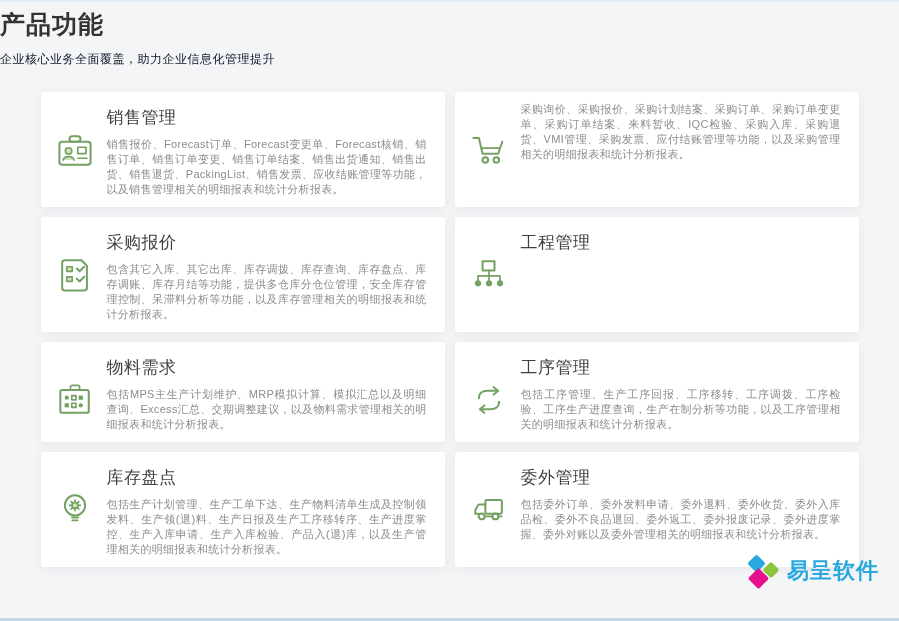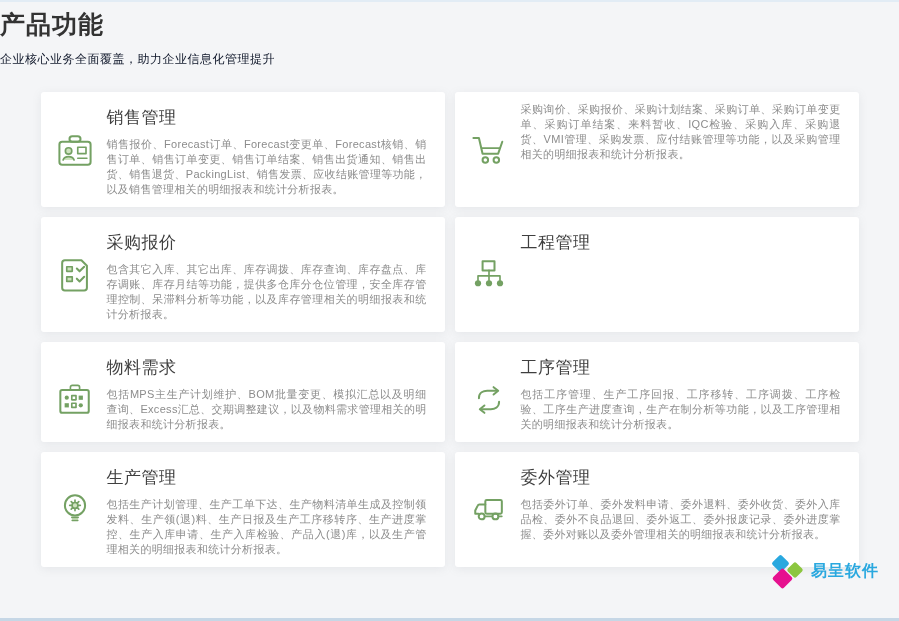--- a/index.html
+++ b/index.html
@@ -44,21 +44,21 @@
   .watermark {
     position:absolute; top:554px; right:20px;
     display:flex; align-items:center; gap:7px;
     pointer-events:none;
   }
   .wm-mark { position:relative; width:32px; height:34px; }
   .wm-diamond { position:absolute; transform:rotate(45deg); border-radius:2px; }
   .wm-d-blue   { width:13px; height:13px; left:2px;  top:3px;  background:#29a8df; }
   .wm-d-green  { width:12px; height:12px; left:17px; top:10px; background:#8cc63f; }
   .wm-d-magenta{ width:15px; height:15px; left:3px;  top:17px; background:#e6118f; }
-  .wm-text { font-size:16px; font-weight:700; color:#29a8df; letter-spacing:1px; }
+  .wm-text { font-size:22px; font-weight:700; color:#29a8df; letter-spacing:1px; }
 
   svg .ln { fill:none; stroke:#74a163; stroke-width:2.2; stroke-linecap:round; stroke-linejoin:round; }
   svg .ln-thin { fill:none; stroke:#74a163; stroke-width:1.8; stroke-linecap:round; stroke-linejoin:round; }
   svg .fill-light { fill:#cfe3bf; stroke:none; }
   svg .fill-solid { fill:#74a163; stroke:none; }
 </style>
 </head>
 <body>
 
 <div class="top-line"></div>
@@ -135,21 +135,21 @@
         <path class="ln-thin" d="M19 13 v-3 a2 2 0 0 1 2-2 h6 a2 2 0 0 1 2 2 v3"></path>
         <circle class="fill-solid" cx="15" cy="21.5" r="2.3"></circle>
         <rect class="ln-thin" x="20.5" y="19.2" width="4.6" height="4.6"></rect>
         <rect class="fill-solid" x="28" y="19.2" width="4.6" height="4.6"></rect>
         <rect class="fill-solid" x="12.7" y="27.5" width="4.6" height="4.6"></rect>
         <rect class="ln-thin" x="20.5" y="27.5" width="4.6" height="4.6"></rect>
         <circle class="fill-solid" cx="30.3" cy="29.8" r="2.3"></circle>
       </svg>
     </span>
     <h3 class="card-title">物料需求</h3>
-    <p class="card-desc">包括MPS主生产计划维护、BOM批量变更、模拟汇总以及明细查询、Excess汇总、交期调整建议，以及物料需求管理相关的明细报表和统计分析报表。</p>
+    <p class="card-desc">包括MPS主生产计划维护、MRP模拟计算、模拟汇总以及明细查询、Excess汇总、交期调整建议，以及物料需求管理相关的明细报表和统计分析报表。</p>
   </section>
 
   <section class="feature-card">
     <span class="card-icon">
       <svg viewBox="0 0 48 48" width="44" height="44">
         <path class="ln" d="M13 22 c0-6 5-8 9-8 h11"></path>
         <path class="ln" d="M29 10 l5 4 -5 4"></path>
         <path class="ln" d="M35 26 c0 6 -5 8 -9 8 h-11"></path>
         <path class="ln" d="M19 30 l-5 4 5 4"></path>
       </svg>
@@ -162,21 +162,21 @@
     <span class="card-icon">
       <svg viewBox="0 0 48 48" width="44" height="44">
         <circle class="ln" cx="24" cy="19" r="11"></circle>
         <circle class="fill-light" cx="24" cy="19" r="3.2"></circle>
         <circle class="ln-thin" cx="24" cy="19" r="3.2"></circle>
         <path class="ln-thin" d="M24 13.2 v2 M24 22.8 v2 M18.2 19 h2 M27.8 19 h2 M19.9 14.9 l1.4 1.4 M26.7 21.7 l1.4 1.4 M28.1 14.9 l-1.4 1.4 M21.3 21.7 l-1.4 1.4"></path>
         <path class="fill-light" d="M20.5 32 h7 v3.5 h-7 z"></path>
         <path class="ln-thin" d="M20.5 32 h7 M21 35.5 h6"></path>
       </svg>
     </span>
-    <h3 class="card-title">生产管理</h3>
+    <h3 class="card-title">库存盘点</h3>
     <p class="card-desc">包括生产计划管理、生产工单下达、生产物料清单生成及控制领发料、生产领(退)料、生产日报及生产工序移转序、生产进度掌控、生产入库申请、生产入库检验、产品入(退)库，以及生产管理相关的明细报表和统计分析报表。</p>
   </section>
 
   <section class="feature-card">
     <span class="card-icon">
       <svg viewBox="0 0 48 48" width="44" height="44">
         <rect class="ln" x="20" y="13" width="18" height="15" rx="1.5"></rect>
         <path class="ln" d="M20 18 h-6.5 a2 2 0 0 0 -1.8 1.2 L9 24.5 v3.5 h3.5"></path>
         <circle class="ln" cx="16" cy="31" r="3.2"></circle>
         <circle class="ln" cx="31" cy="31" r="3.2"></circle>

